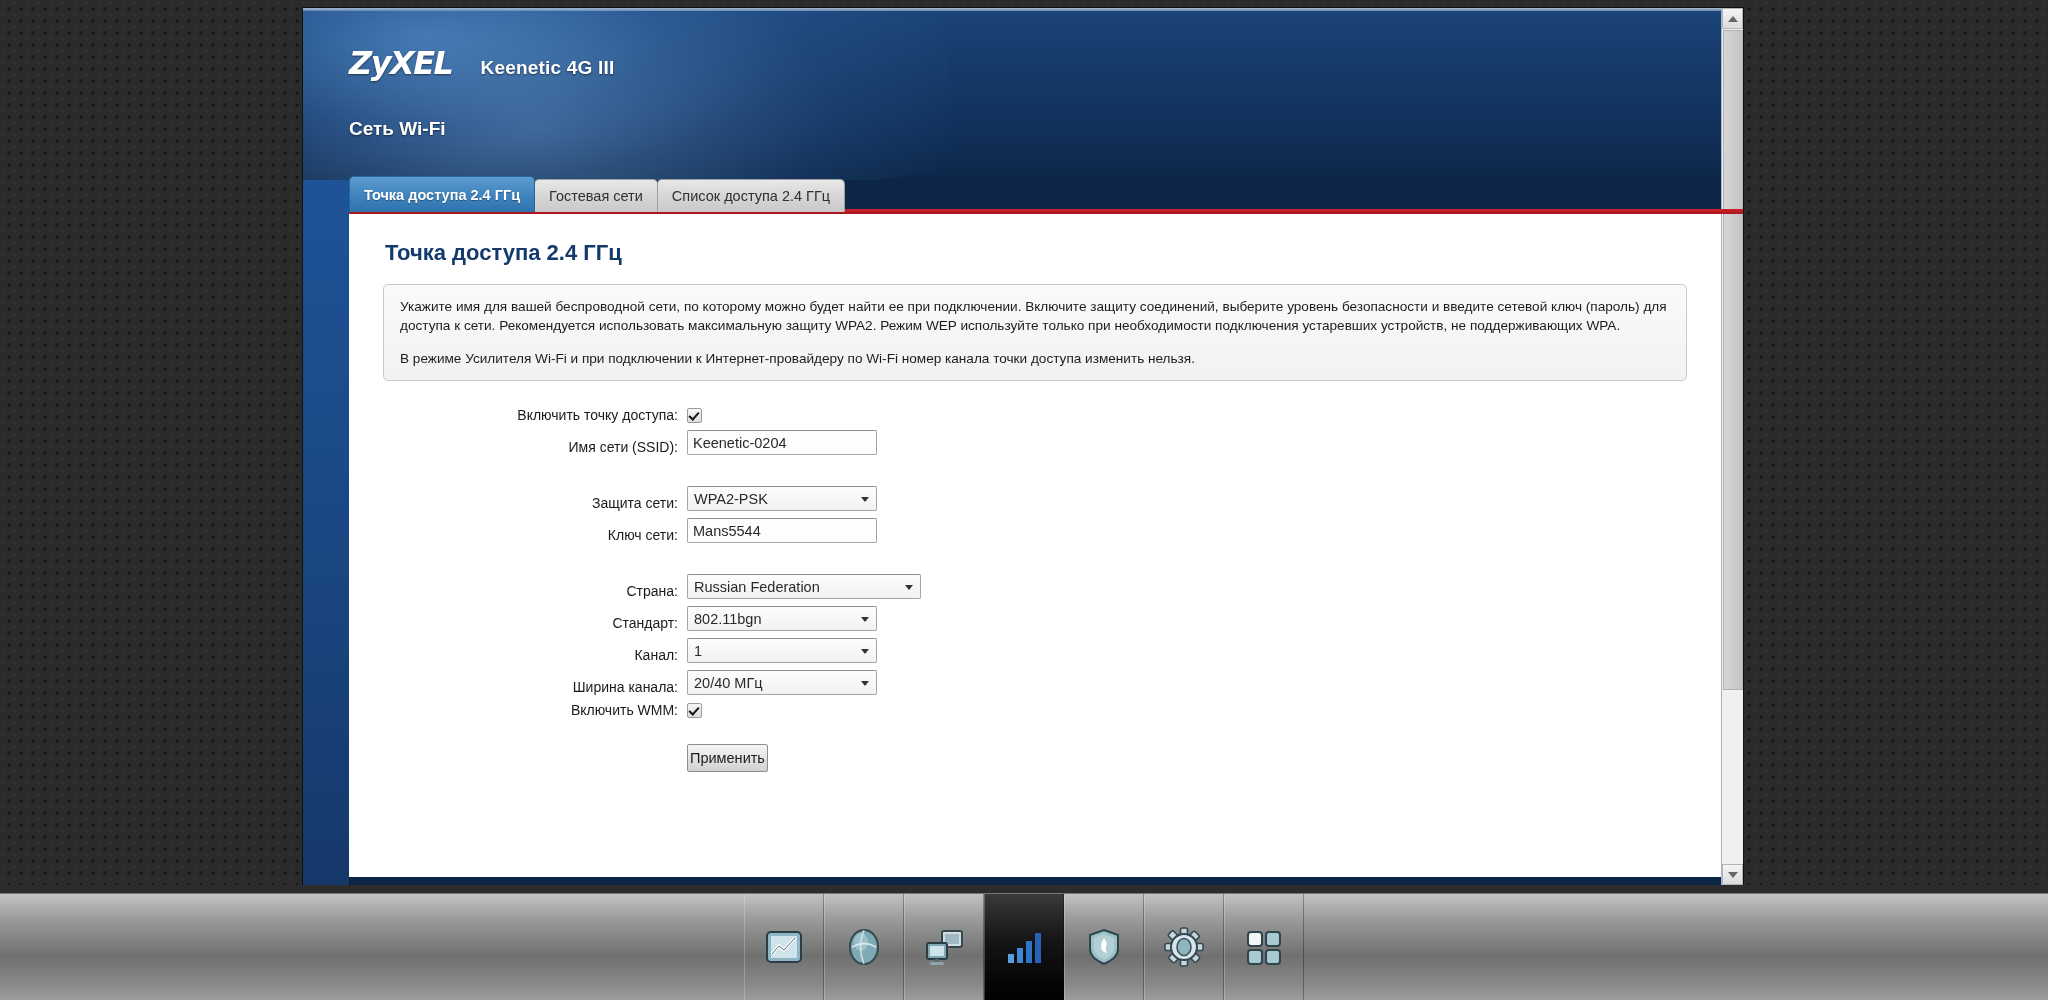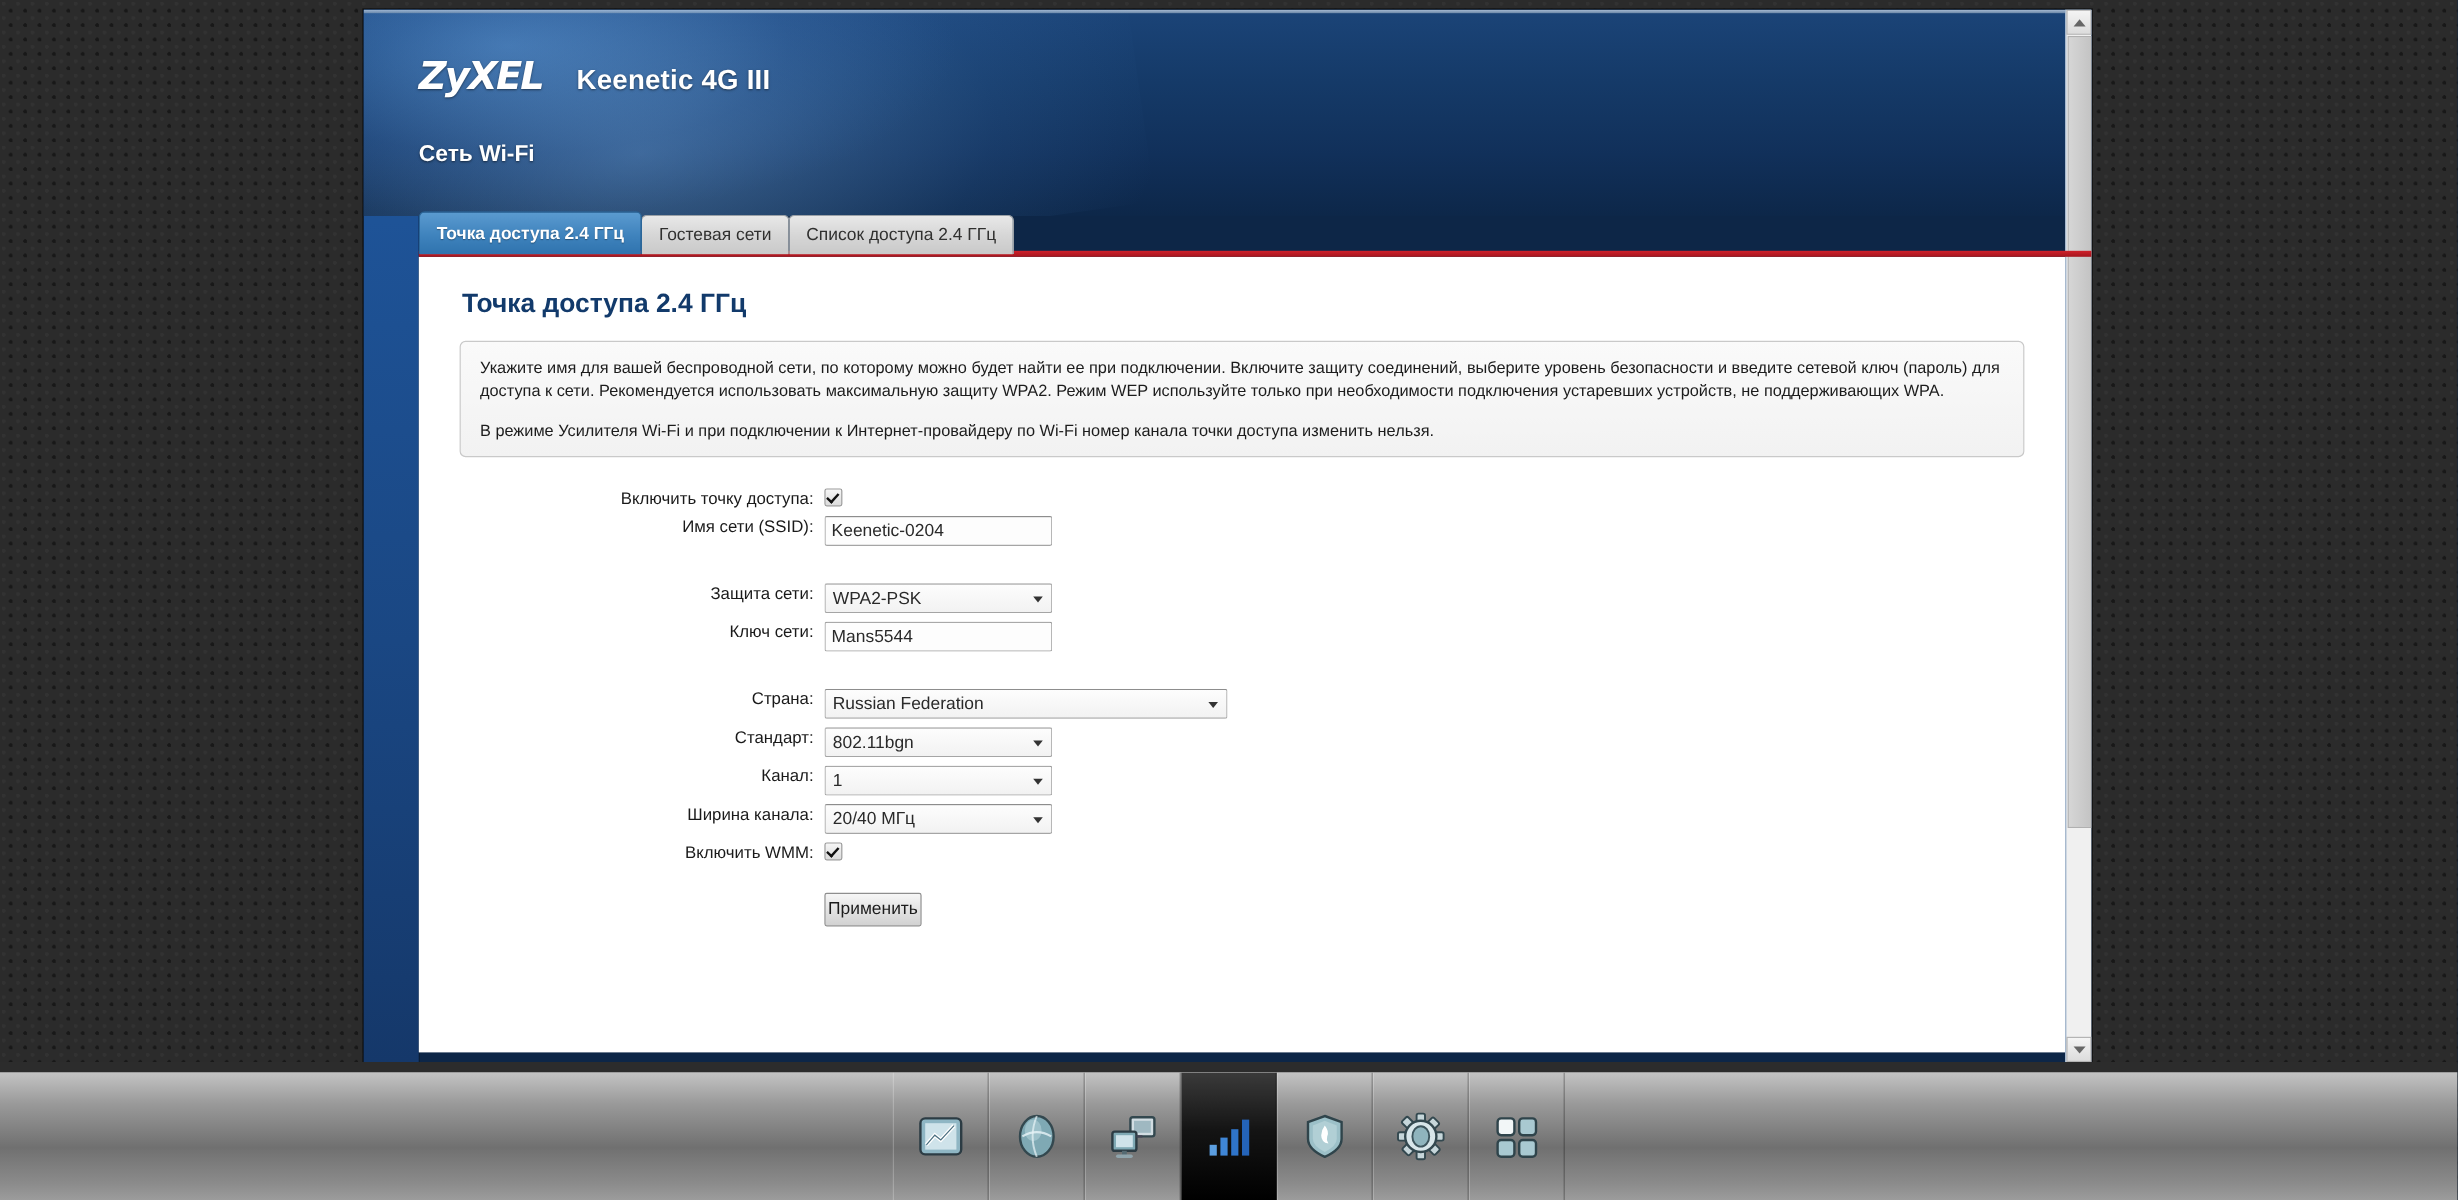--- a/index.html
+++ b/index.html
@@ -73,21 +73,21 @@
   #zyxel-logo {
     font-family: "DejaVu Sans", sans-serif;
     font-weight: bold;
     font-style: italic;
     font-size: 32px;
     letter-spacing: -1.5px;
     color: #ffffff;
     text-shadow: 0 1px 2px rgba(0,0,0,0.5);
   }
   #model-name {
-    font-size: 23px;
+    font-size: 19px;
     font-weight: bold;
     color: #ffffff;
     letter-spacing: 0.2px;
     text-shadow: 0 1px 2px rgba(0,0,0,0.5);
   }
   #section-title {
     position: absolute;
     left: 46px; top: 110px;
     font-size: 19px;
     font-weight: bold;
@@ -169,21 +169,21 @@
     color: #1c1c1c;
   }
   #info-box p + p { margin-top: 14px; }
 
   
   #form {
     margin-top: 4px;
   }
   .frow {
     display: flex;
-    align-items: flex-start;
+    align-items: flex-end;
     margin-bottom: 7px;
   }
   .frow.gap-top { margin-top: 31px; }
   .flabel {
     width: 295px;
     text-align: right;
     padding-right: 9px;
     font-size: 14px;
     color: #1a1a1a;
     flex: none;
@@ -214,21 +214,21 @@
     border-radius: 2px;
     box-sizing: border-box;
     display: flex;
     align-items: center;
     padding: 0 22px 0 6px;
     font-size: 14.5px;
     color: #2a2a2a;
     cursor: default;
   }
   .sel.w-med { width: 190px; }
-  .sel.w-wide { width: 336px; }
+  .sel.w-wide { width: 234px; }
   .sel .arrow {
     position: absolute;
     right: 7px; top: 50%;
     margin-top: -2px;
     width: 0; height: 0;
     border-left: 4.5px solid transparent;
     border-right: 4.5px solid transparent;
     border-top: 5px solid #333;
   }
 

